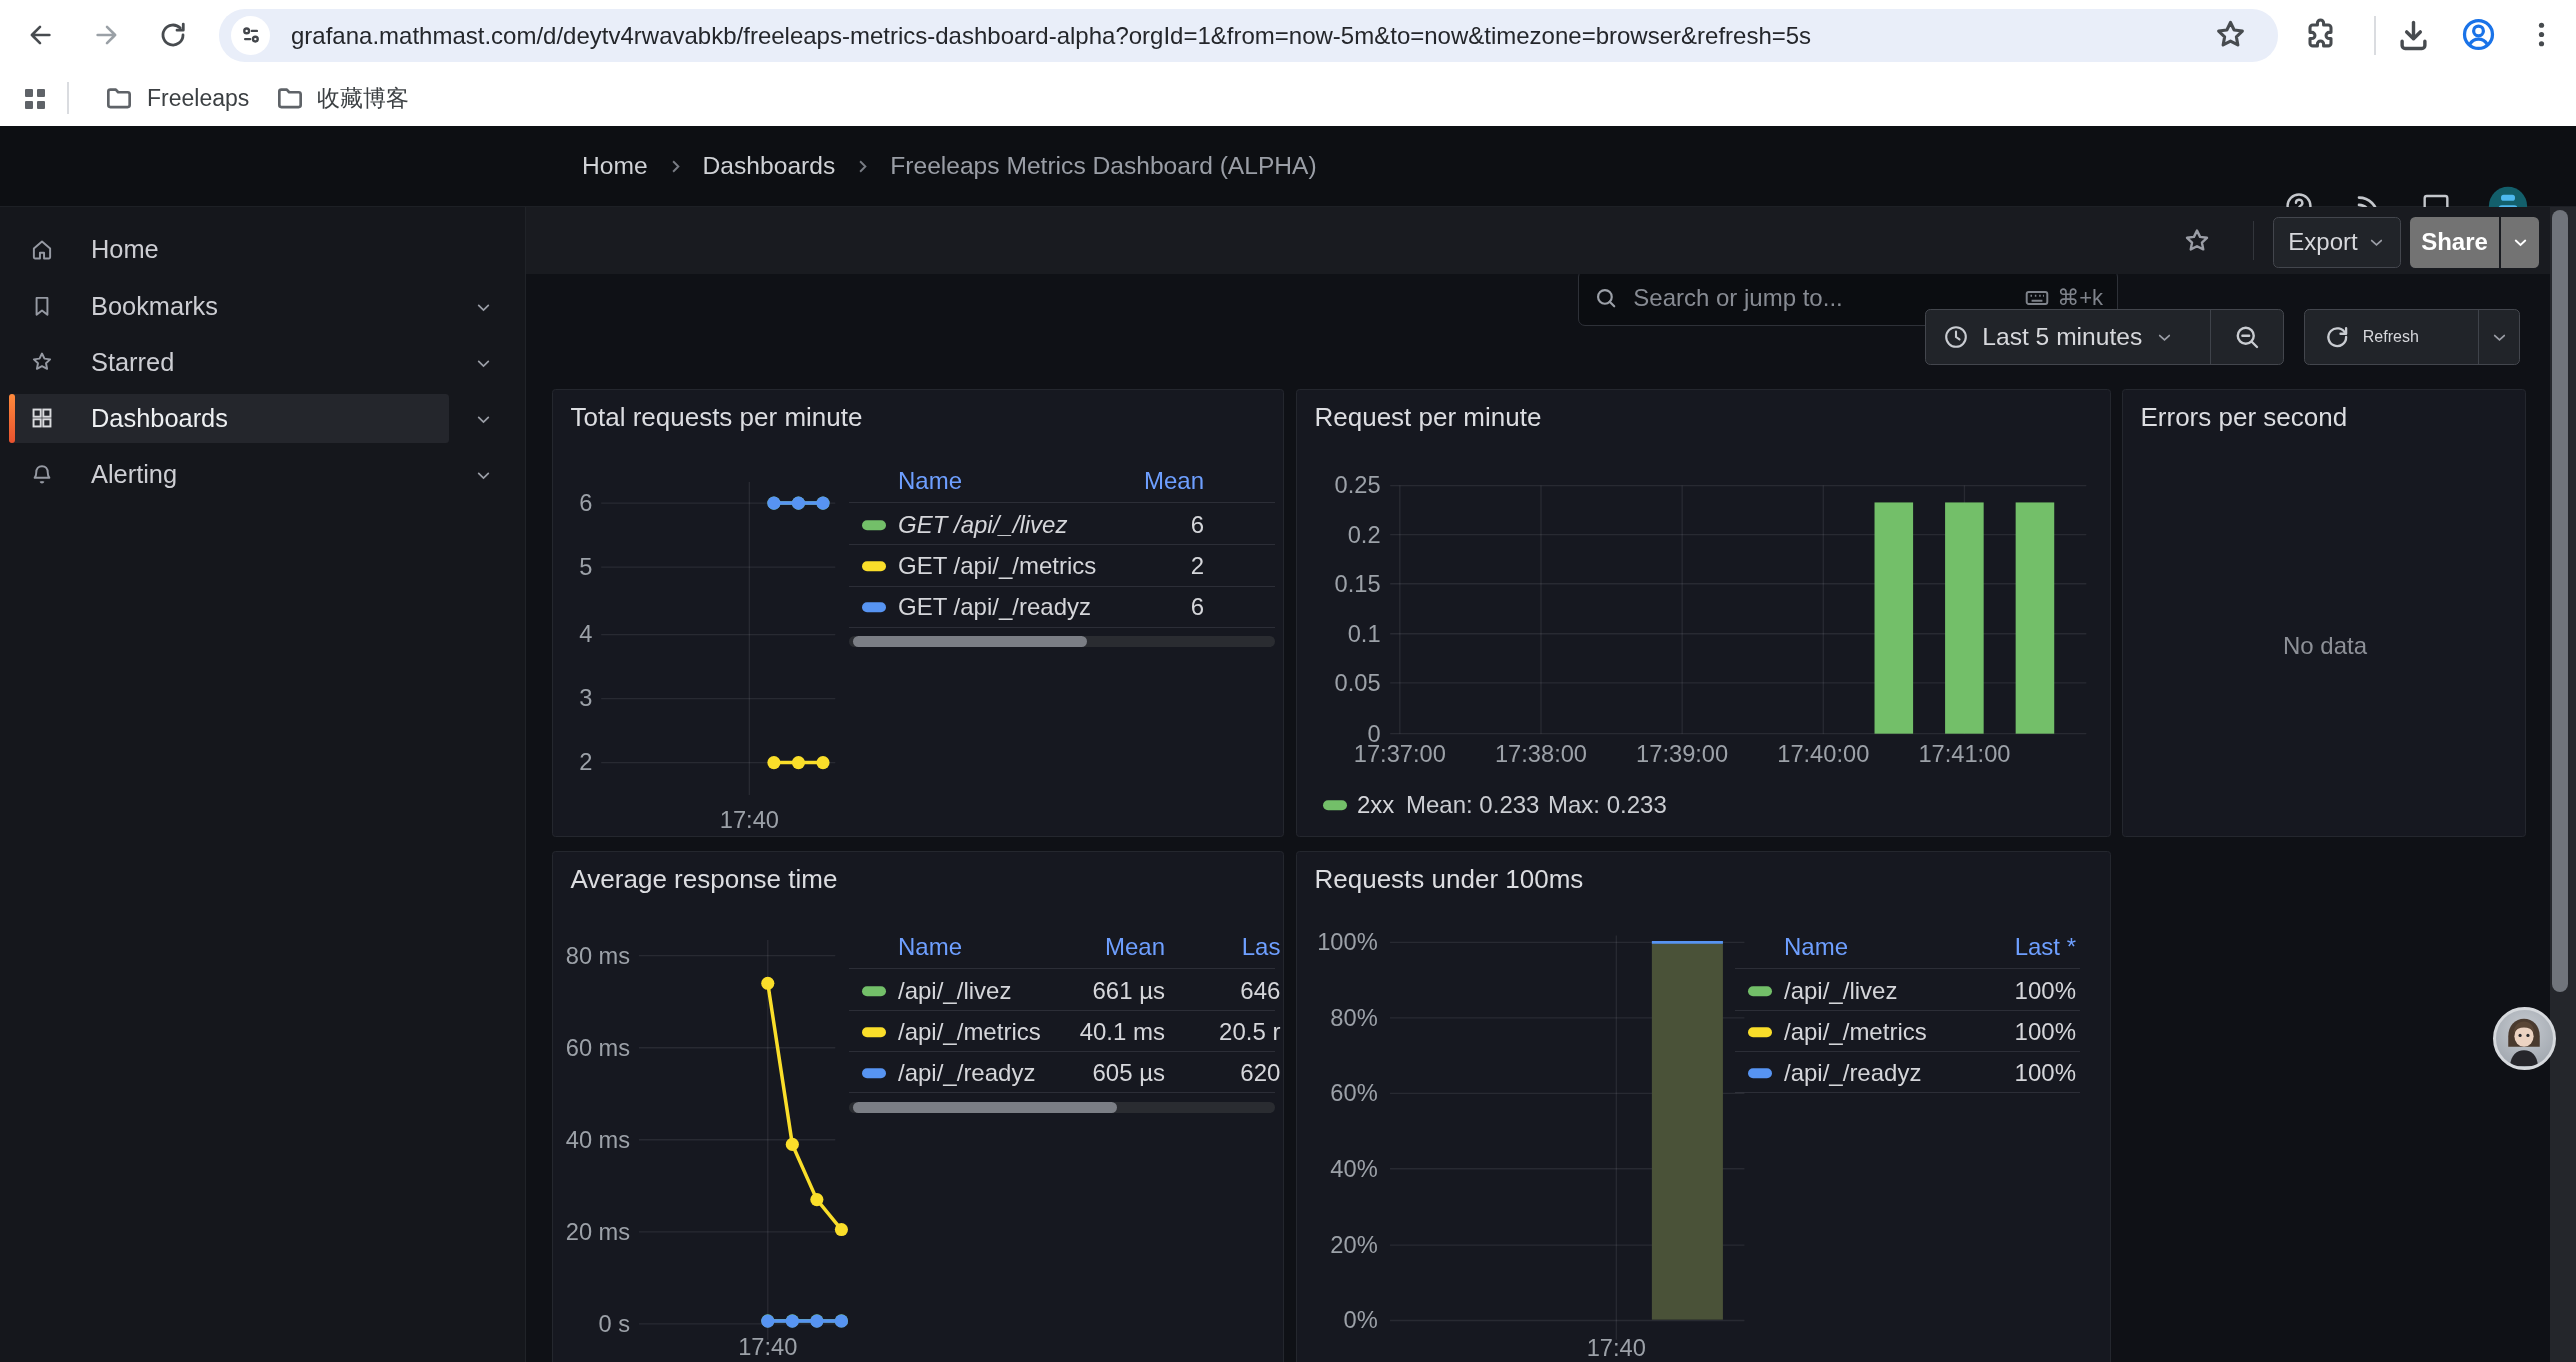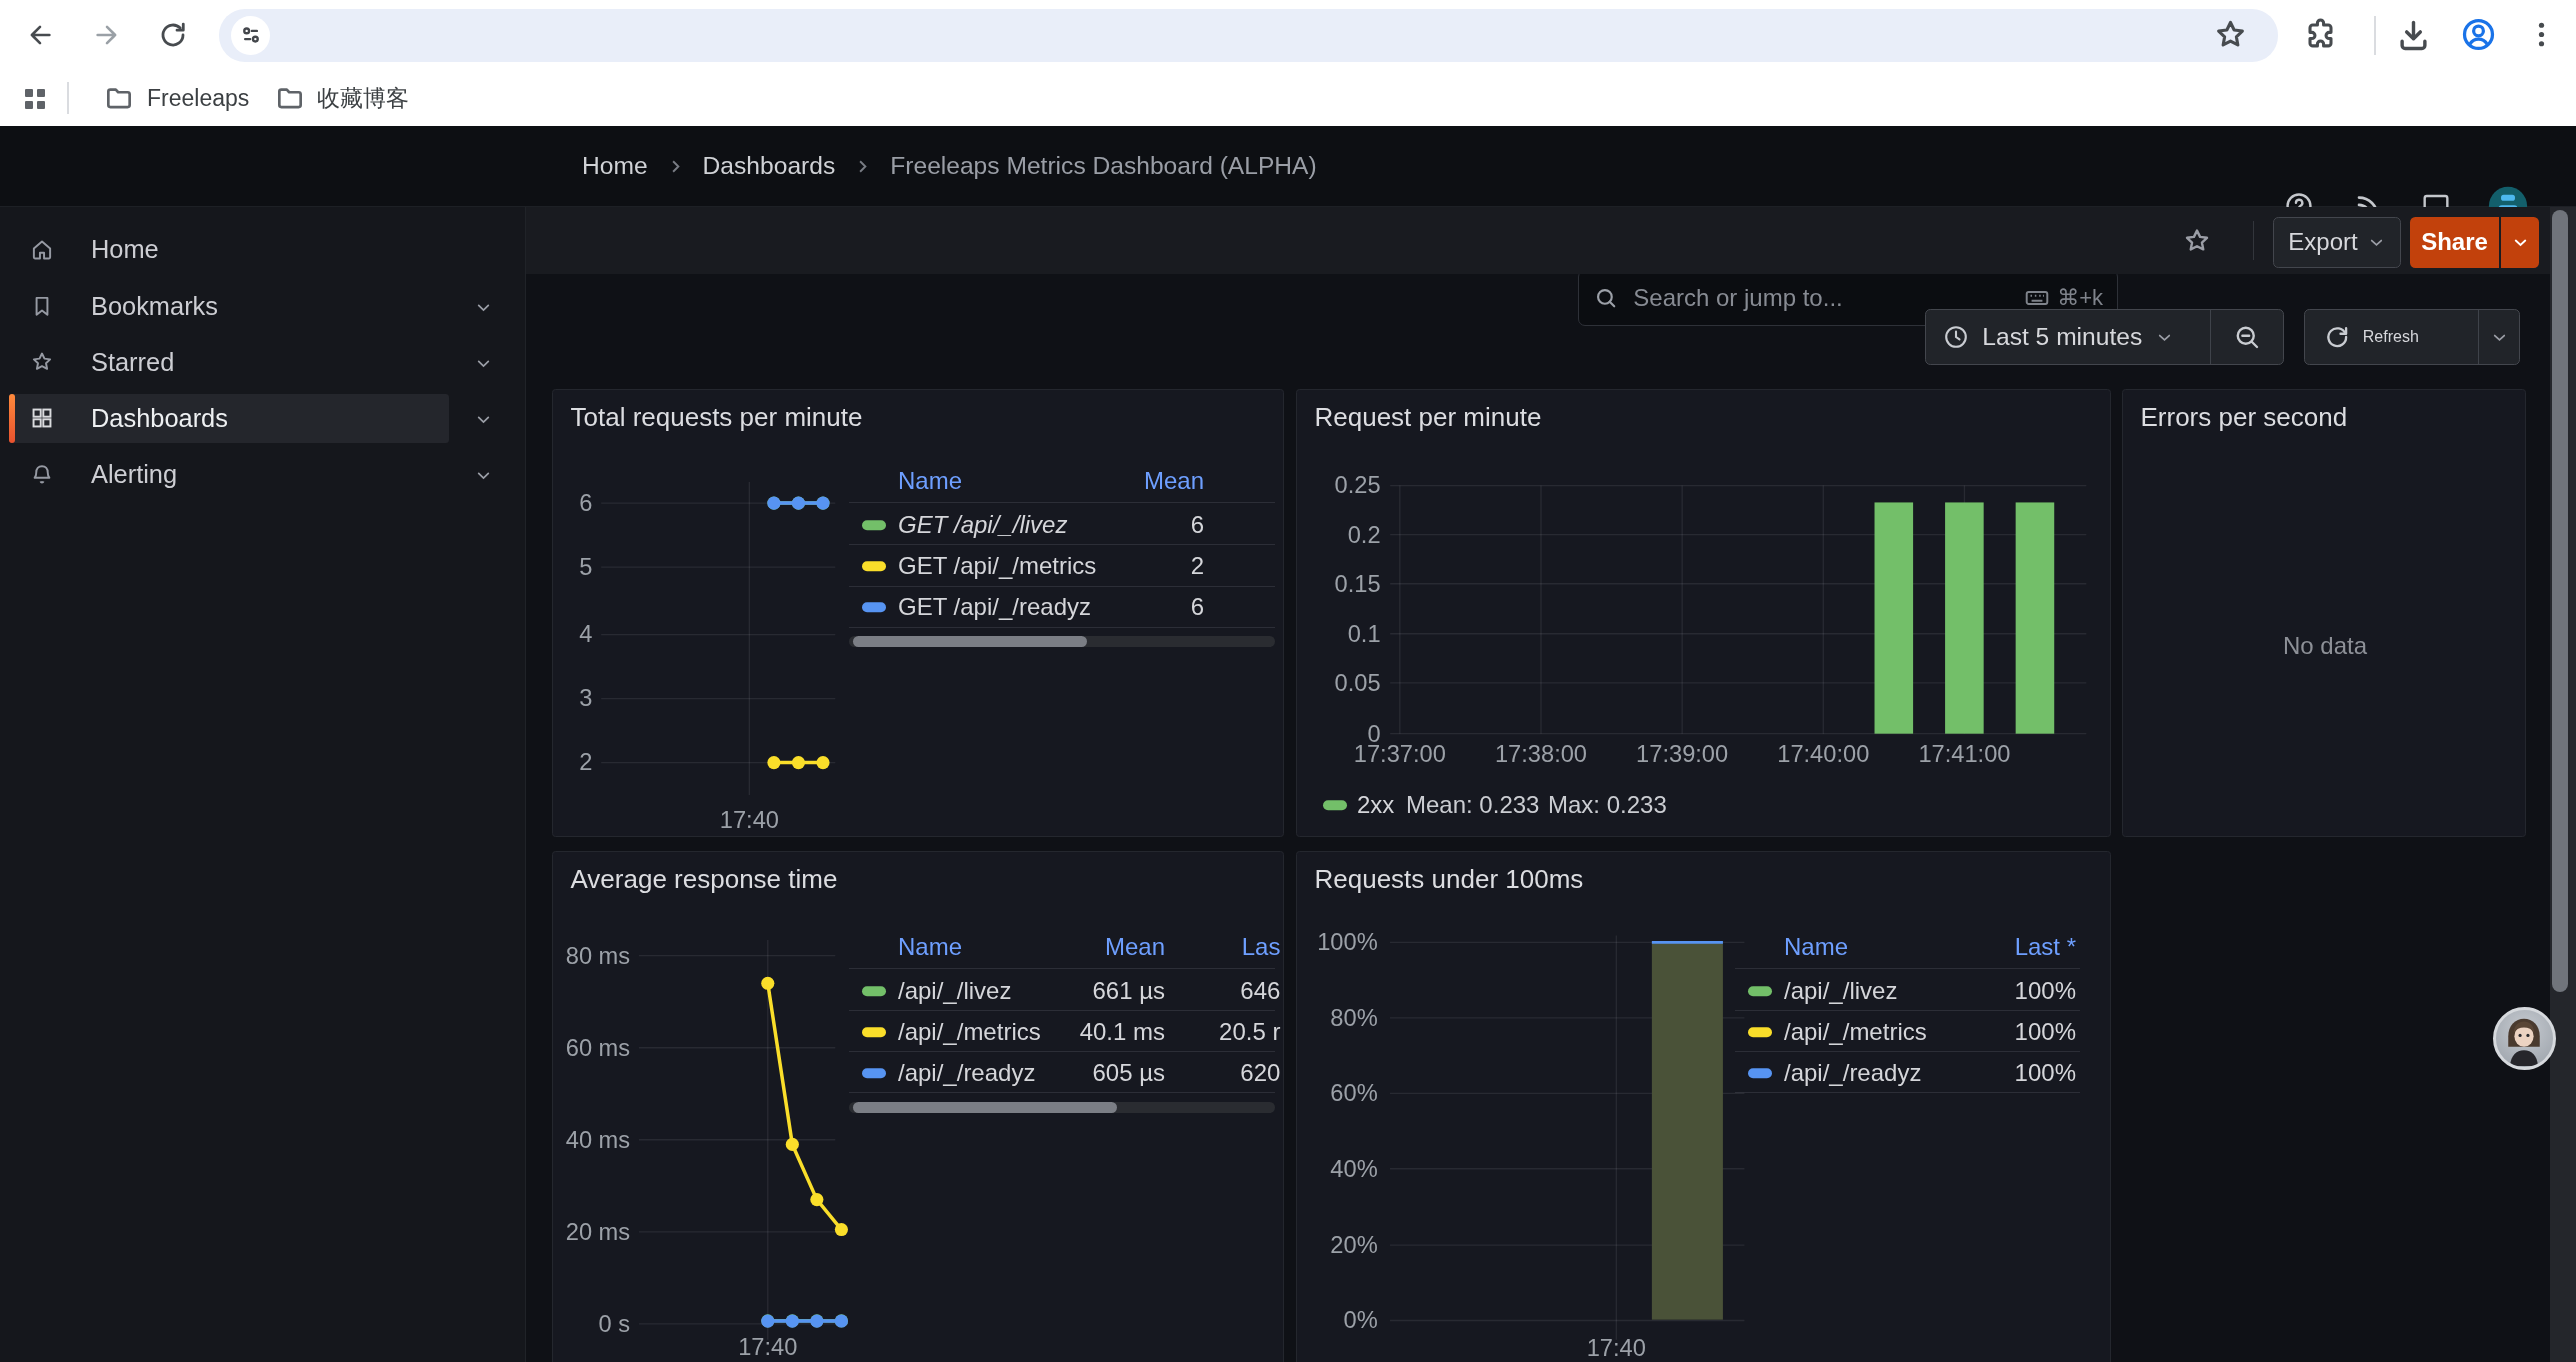--- a/index.html
+++ b/index.html
@@ -37,21 +37,21 @@
   .sbitem .accent{position:absolute;left:8.8px;top:0;width:6.1px;height:49px;border-radius:3.5px;background:linear-gradient(180deg,#ff8a3c,#e8522e);display:none;}
   .sbitem.active .accent{display:block;}
   .sbitem .sbicon{position:absolute;left:29px;top:11.4px;color:#969aa3;}
   .sbitem.active .sbicon{color:#dadbde;}
   .sbitem .sblabel{position:absolute;left:91px;top:0;line-height:49px;font-size:25.4px;color:#cdced3;}
   .sbitem.active .sblabel{color:#eef0f2;}
   .sbitem .sbchev{position:absolute;left:473px;top:15px;color:#9a9ea6;}
   #band{left:526px;top:207px;width:2024px;height:67px;background:#191b20;}
   .btn{box-sizing:border-box;border-radius:5.3px;display:flex;align-items:center;justify-content:center;font-size:24px;color:#d7d8dc;}
   .btn.ghost{background:#212429;border:0.9px solid #43464d;}
-  .btn.blue{background:#c2410c;color:#ffffff;font-weight:600;border:none;}
+  .btn.blue{background:#737373;color:#ffffff;font-weight:600;border:none;}
   
   .panel{position:absolute;background:#161820;border:0.9px solid #24272e;border-radius:3.5px;box-sizing:border-box;overflow:hidden;}
   .ptitle{position:absolute;left:17.5px;top:12.3px;font-size:26px;font-weight:500;color:#dcdde1;white-space:nowrap;}
   .nodata{position:absolute;font-size:24px;color:#8d9097;transform:translate(-50%,-50%);}
   .legtxt{position:absolute;font-size:24px;color:#d5d6da;white-space:nowrap;transform:translateY(-50%);}
   .leghead{position:absolute;font-size:24px;font-weight:500;color:#6e9fff;white-space:nowrap;transform:translateY(-50%);}
   .legpill{position:absolute;width:24px;height:9.6px;border-radius:5.3px;transform:translateY(-50%);}
   .legsep{position:absolute;height:0.9px;background:rgba(204,204,220,0.12);}
   .legtrack{position:absolute;height:11.4px;border-radius:6.1px;background:#2a2c31;}
   .legthumb{position:absolute;height:11.4px;border-radius:6.1px;background:#7b7e85;}
@@ -85,20 +85,21 @@
   <div class="abs urlpill">
     <div class="abs tunecircle" style="left:12.3px;top:7px;">
       <svg width="26" height="26" viewBox="0 0 24 24" fill="none" stroke="#44474c" stroke-width="2.2" stroke-linecap="round">
           <circle cx="8" cy="8.2" r="2.2"></circle>
           <path d="M12.8 8.2h4.6"></path>
           <path d="M6.6 15.8h4.6"></path>
           <circle cx="16" cy="15.8" r="2.2"></circle>
         </svg>
     </div>
   </div>
+  <div class="abs urltext">grafana.mathmast.com/d/deytv4rwavabkb/freeleaps-metrics-dashboard-alpha?orgId=1&amp;from=now-5m&amp;to=now&amp;timezone=browser&amp;refresh=5s</div>
   <span class="abs" style="left:2211px;top:15px;">
     <svg width="39" height="39" viewBox="0 0 24 24" fill="none" stroke="#474b4f" stroke-width="1.9" stroke-linejoin="round">
         <path d="M12 4.6l2.25 4.6 5.05.68-3.7 3.53.93 5.02L12 16.04l-4.53 2.39.93-5.02-3.7-3.53 5.05-.68z"></path>
       </svg>
   </span>
   <span class="abs" style="left:2302px;top:16px;">
     <svg width="37" height="37" viewBox="0 0 24 24" fill="none" stroke="#474b4f" stroke-width="2" stroke-linejoin="round">
         <path d="M10 4.6a2 2 0 0 1 4 0v1.2h3a1.8 1.8 0 0 1 1.8 1.8v3h-1.2a2 2 0 0 0 0 4h1.2v3a1.8 1.8 0 0 1-1.8 1.8h-3v-1.2a2 2 0 0 0-4 0v1.2H7a1.8 1.8 0 0 1-1.8-1.8v-3h1.2a2 2 0 0 0 0-4H5.2v-3A1.8 1.8 0 0 1 7 5.8h3z"></path>
       </svg>
   </span>

